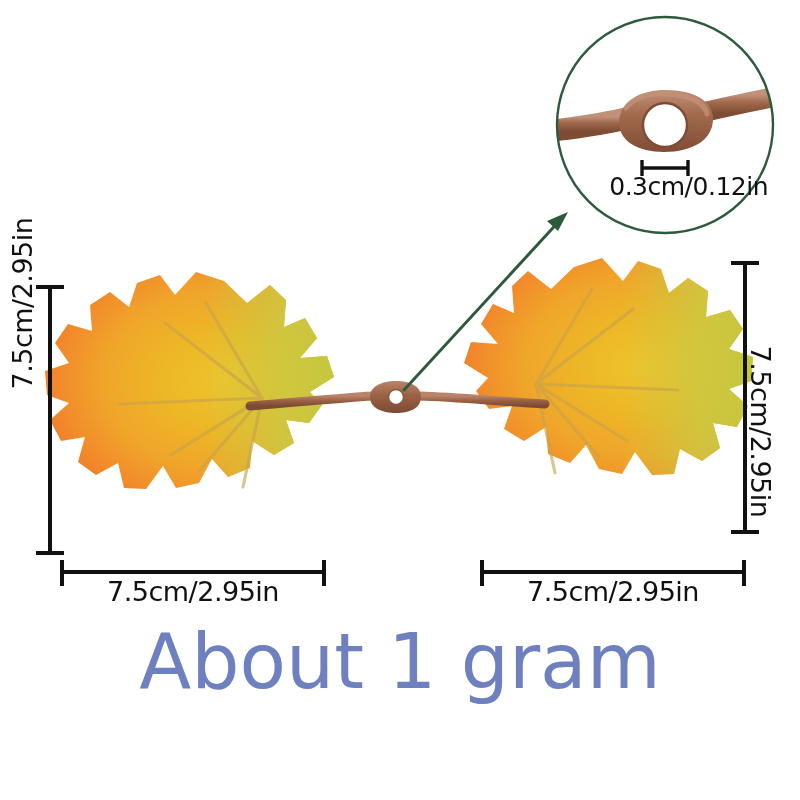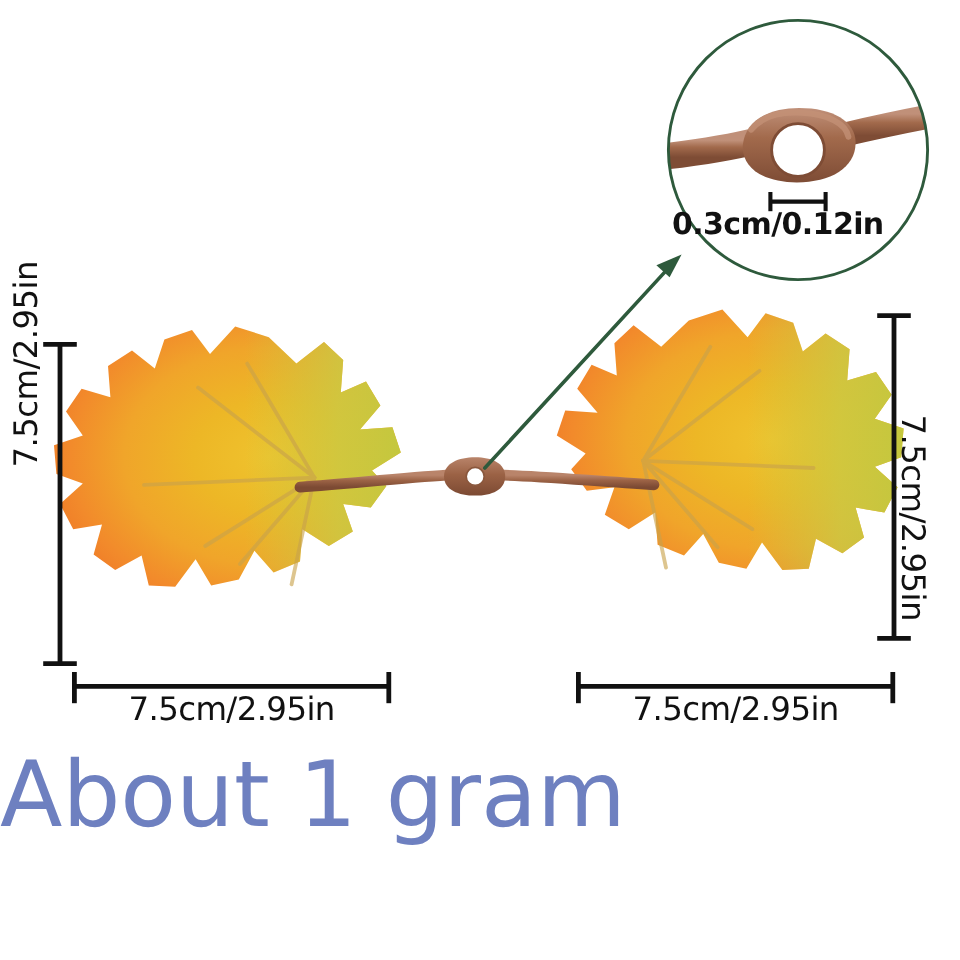--- a/index.html
+++ b/index.html
@@ -62,29 +62,28 @@
     top: 576px;
     width: 266px;
     font-size: 27px;
     text-align: center;
   }
   #label-detail {
     left: 560px;
     top: 172px;
     width: 208px;
     font-size: 25px;
-    text-align: left;
-    font-weight: bold;
+    text-align: right;
   }
   #caption {
     position: absolute;
     left: 0px;
     top: 617px;
     width: 800px;
-    text-align: left;
+    text-align: center;
     font-size: 76px;
     line-height: 90px;
     color: #6E80C0;
     font-family: "DejaVu Sans", "Liberation Sans", sans-serif;
     font-weight: normal;
     letter-spacing: 0px;
   }
 </style>
 </head>
 <body>

